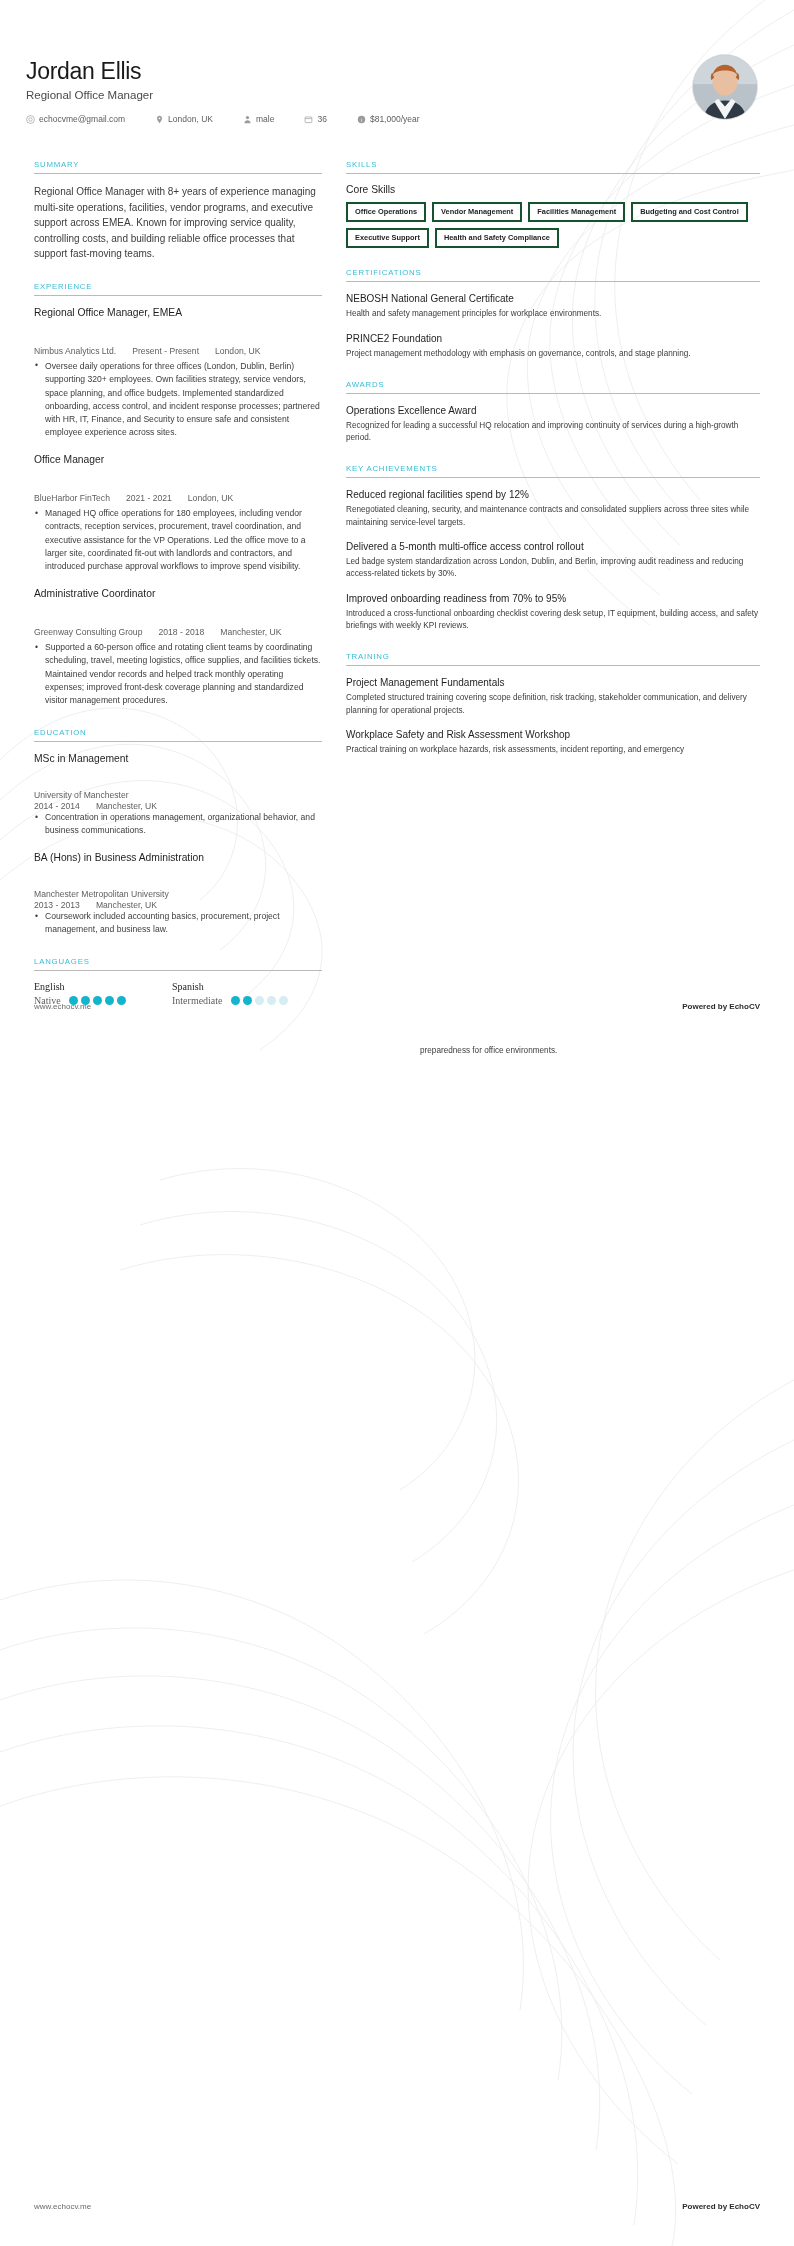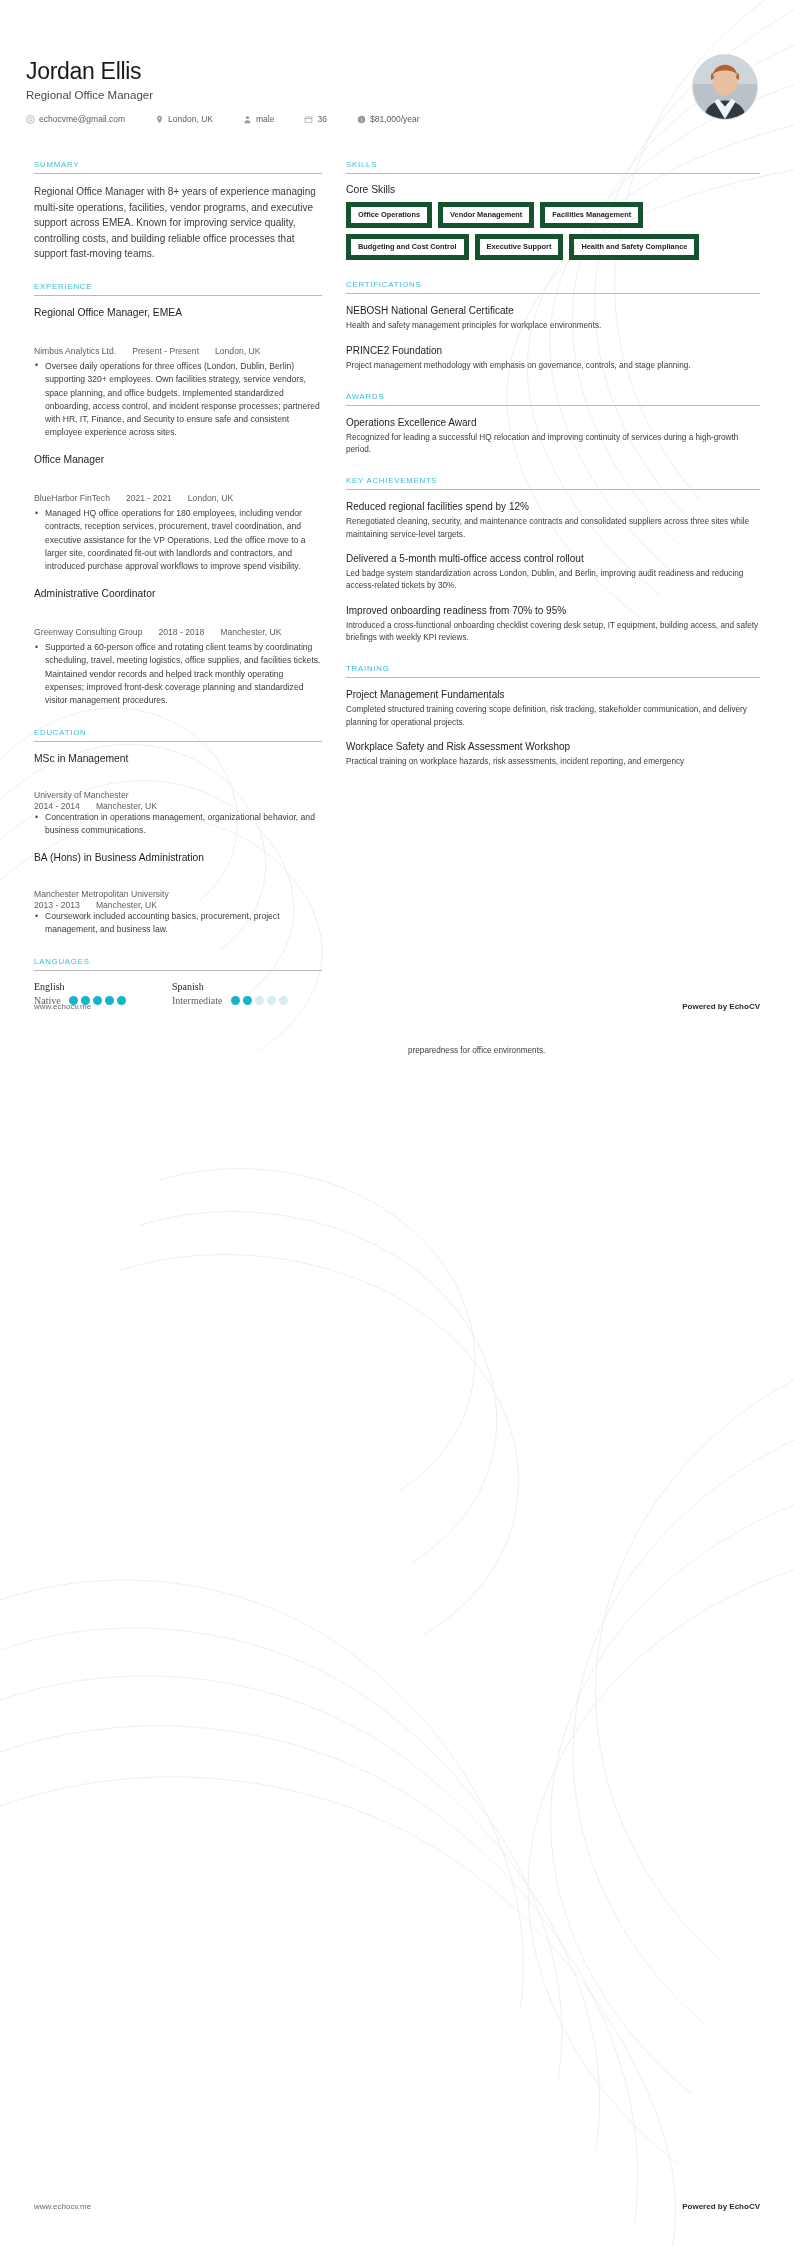--- a/index.html
+++ b/index.html
@@ -155,21 +155,21 @@
   .dot.on { background: #12b5cb; }
 
   
   .sub-head {
     font-size: 10.3px;
     color: #1f1f1f;
     margin-bottom: 7px;
   }
   .chips { display: flex; flex-wrap: wrap; gap: 6px; }
   .chip {
-    border: 5px solid #14532d;
+    border: 2px solid #14532d;
     padding: 4px 7px;
     font-size: 7.4px;
     font-weight: bold;
     color: #1f1f1f;
     line-height: 1.1;
     white-space: nowrap;
   }
 
   .r-entry { margin-bottom: 11px; }
   .r-title {
@@ -194,21 +194,21 @@
     align-items: center;
     font-size: 8px;
     color: #6a6a6a;
     z-index: 3;
   }
   .footer-brand { font-weight: bold; color: #2b2b2b; }
   .footer-1 { top: 1002px; }
   .footer-2 { top: 2202px; }
   .spill {
     position: absolute;
-    left: 408px;
+    left: 420px;
     top: 1045px;
     width: 200px;
     font-size: 8.2px;
     line-height: 1.5;
     color: #3c3c3c;
     z-index: 2;
   }
 </style>
 </head>
 <body>

